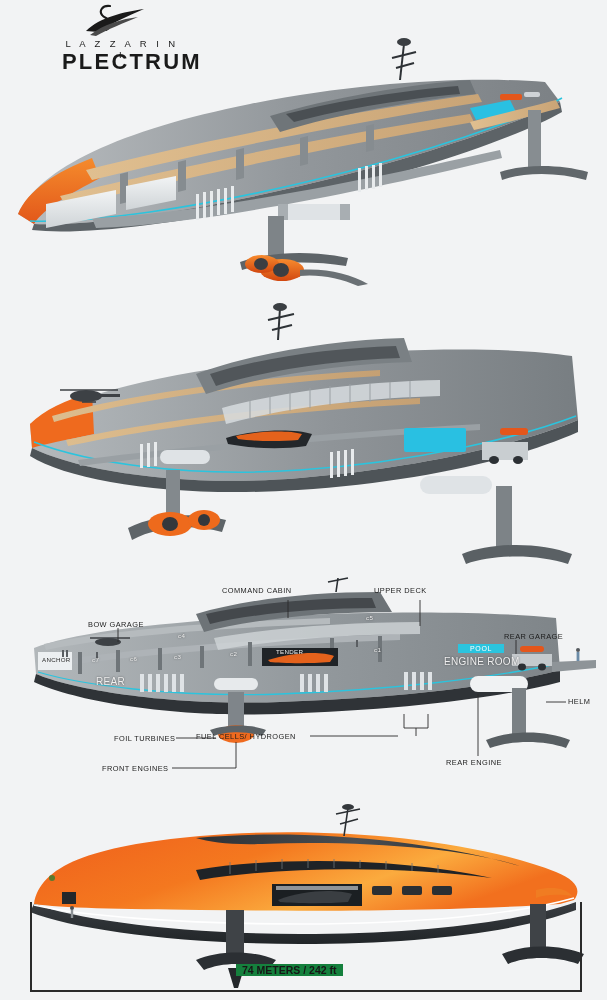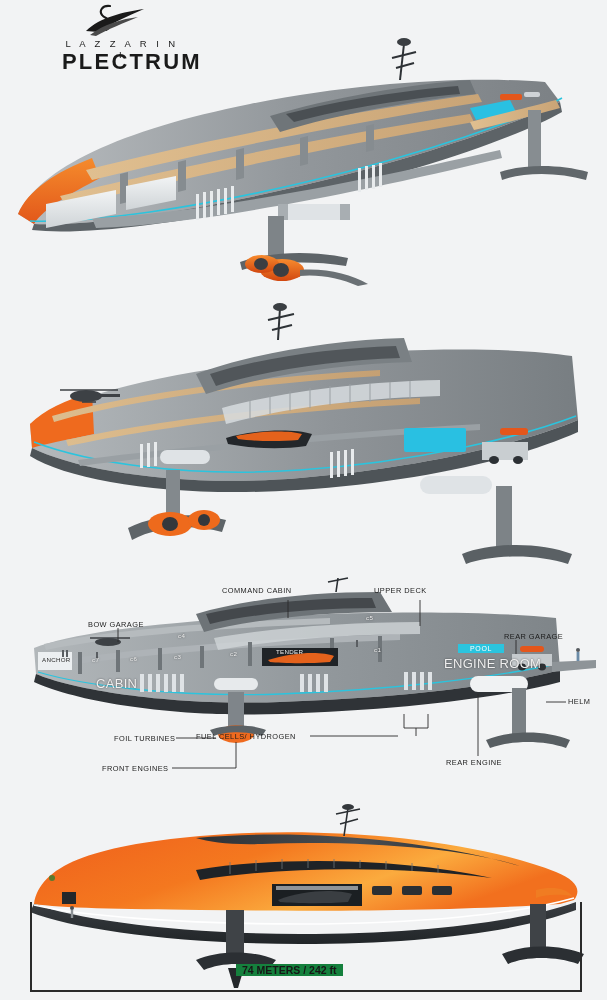--- a/index.html
+++ b/index.html
@@ -38,21 +38,21 @@
     position:absolute;font-size:7.4px;letter-spacing:.45px;
     color:#1b1b1b;white-space:nowrap;font-weight:400;
   }
 
   
   .roomtag{
     position:absolute;font-size:6.2px;color:#efefef;white-space:nowrap;
     letter-spacing:.3px;text-shadow:0 0 2px rgba(0,0,0,.55);
   }
   .roomtag.dark{color:#2a2a2a;text-shadow:none;}
-  .roomtag.big{font-size:13px;}
+  .roomtag.big{font-size:10px;}
 
   .pool-band{
     position:absolute;background:#2bc4de;color:#ffffff;
     font-size:7px;letter-spacing:.6px;text-align:center;
     line-height:9px;height:9px;
   }
 
   
   .dimframe{position:absolute;border:2px solid #2a2a2a;border-top:none;}
   .dimlabel{
@@ -429,21 +429,21 @@
 
     <div class="roomtag dark" style="left:42px;top:78px">ANCHOR</div>
     <div class="roomtag" style="left:92px;top:78px">c7</div>
     <div class="roomtag" style="left:130px;top:77px">c6</div>
     <div class="roomtag" style="left:174px;top:75px">c3</div>
     <div class="roomtag" style="left:230px;top:72px">c2</div>
     <div class="roomtag" style="left:178px;top:54px">c4</div>
     <div class="roomtag" style="left:366px;top:36px">c5</div>
     <div class="roomtag" style="left:374px;top:68px">c1</div>
     <div class="roomtag" style="left:276px;top:70px">TENDER</div>
-    <div class="roomtag big" style="left:96px;top:98px">CABIN</div>
+    <div class="roomtag big" style="left:96px;top:98px">REAR</div>
     <div class="roomtag big" style="left:444px;top:78px">ENGINE ROOM</div>
 
     <div class="pool-band" style="left:458px;top:66px;width:46px">POOL</div>
   </div>
 
   <div class="view" id="view-exterior">
     <svg class="stage" viewBox="0 0 607 208" width="607" height="208">
       <defs>
         <linearGradient id="exOrange" x1="0" y1="0" x2="1" y2="0.4">
           <stop offset="0" stop-color="#ef5f1c"></stop>

